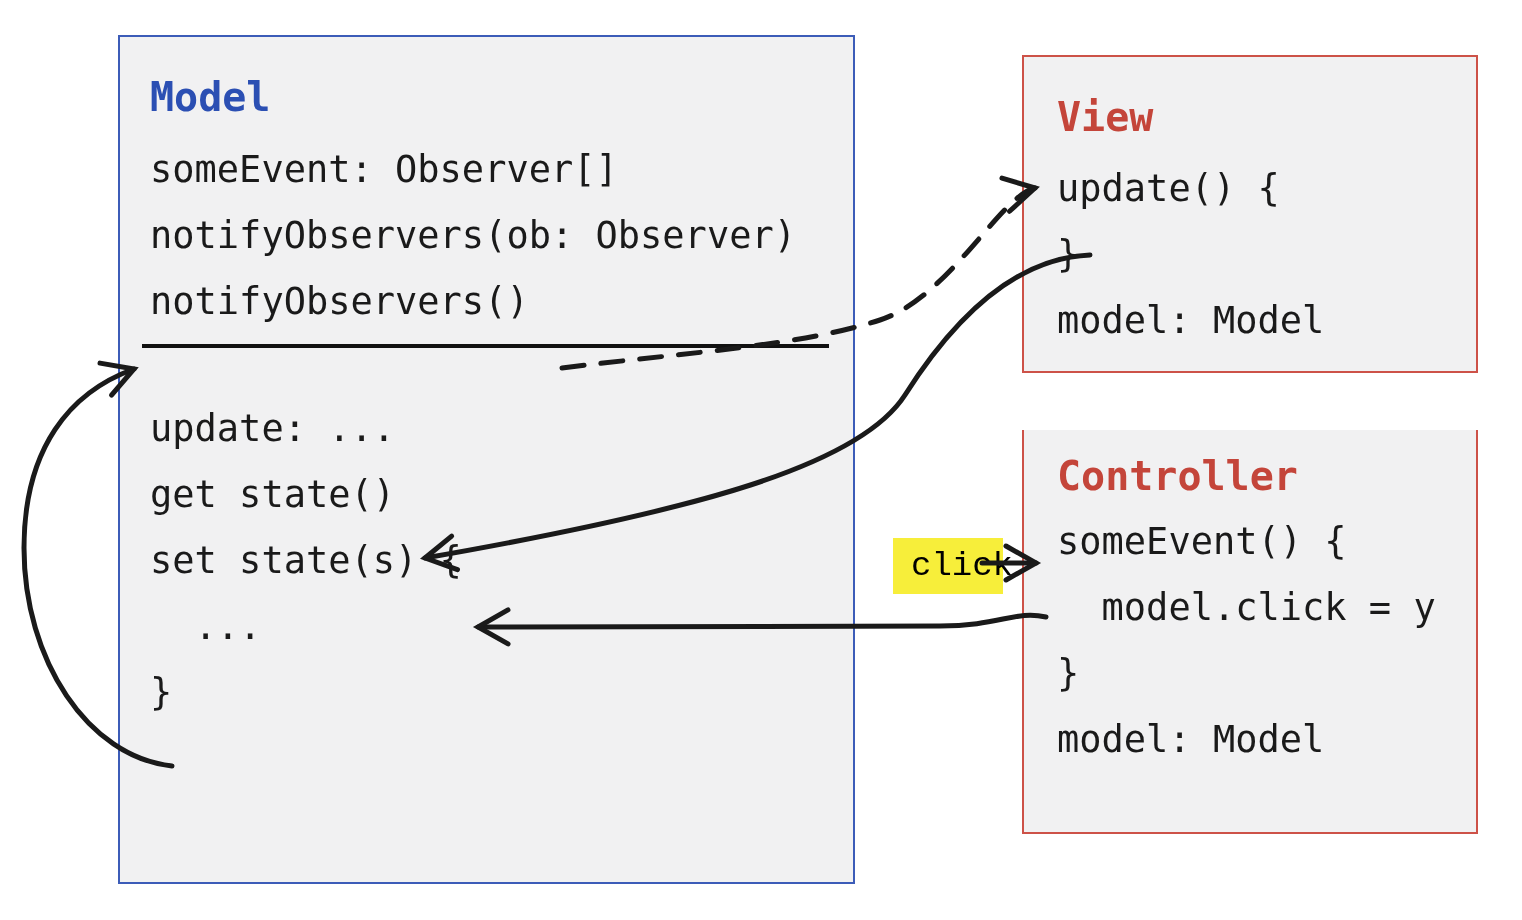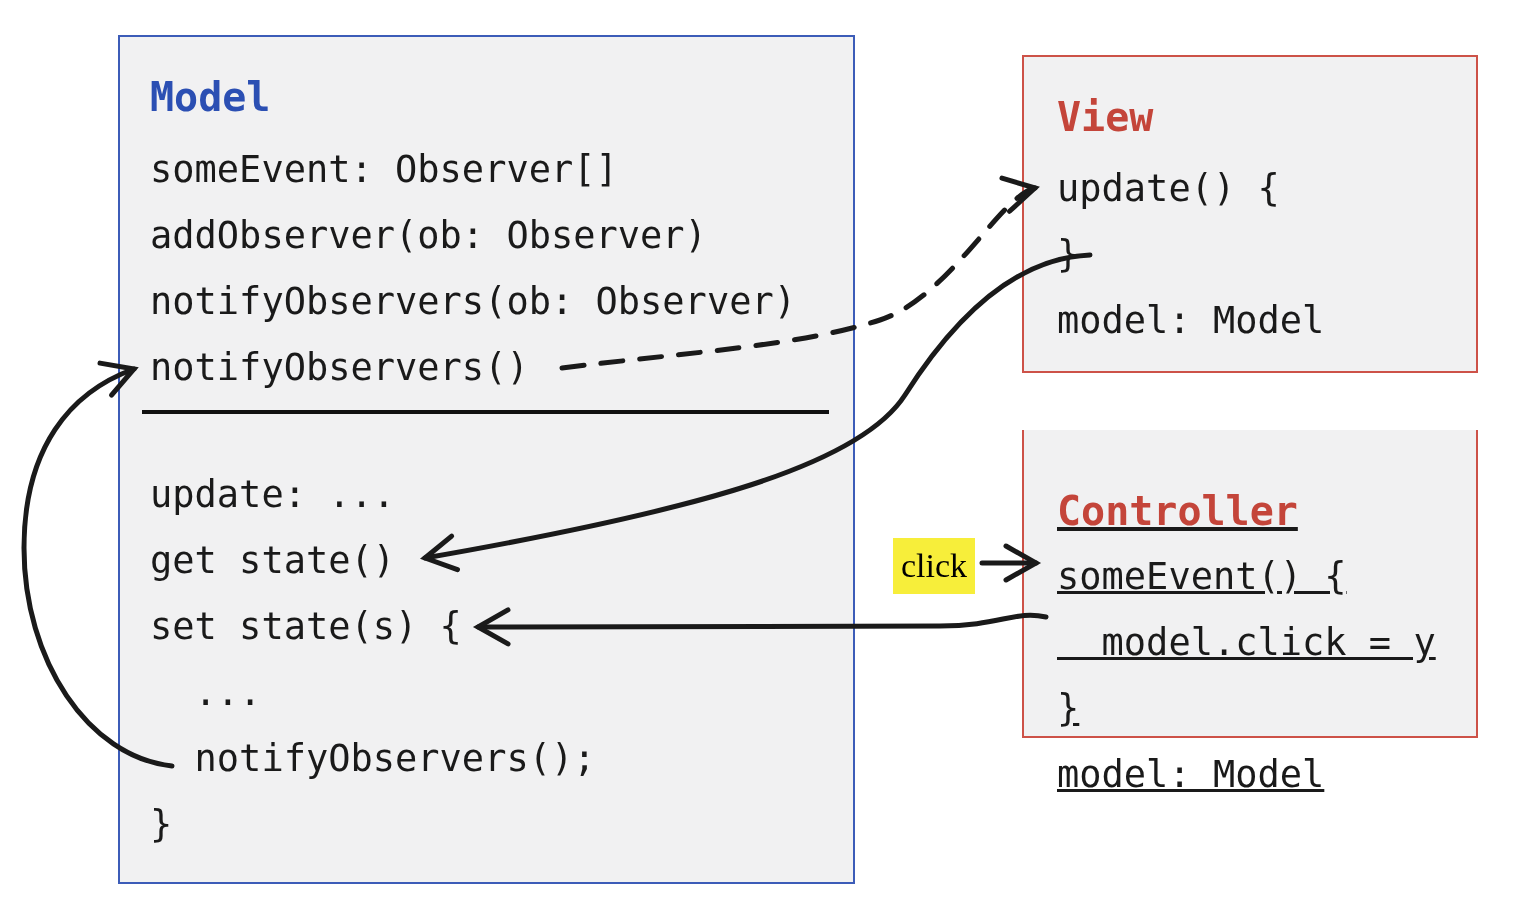--- a/index.html
+++ b/index.html
@@ -9,58 +9,56 @@
   html,body{margin:0;padding:0;}
   body{background:var(--page_bg);width:1522px;height:920px;position:relative;overflow:hidden;
        font-family:"DejaVu Sans Mono",monospace;color:var(--ink);}
   .stage{position:absolute;inset:0;}
 
   .box{position:absolute;background:var(--box_bg);box-sizing:border-box;}
   .model-box{left:118px;top:35px;width:737px;height:849px;border:2px solid var(--blue_border);
              padding:27px 0 0 30px;}
   .view-box{left:1022px;top:55px;width:456px;height:318px;border:2px solid var(--red_border);
             padding:27px 0 0 33px;}
-  .controller-box{left:1022px;top:430px;width:456px;height:308px;border:2px solid var(--red_border);
-            border-top:none;padding:48px 0 0 33px;text-decoration:underline;}
+  .controller-box{left:1022px;top:430px;width:456px;height:404px;border:2px solid var(--red_border);
+            border-top:none;padding:13px 0 0 33px;}
 
   .box-title{font-weight:bold;font-size:40px;line-height:66px;white-space:pre;}
   .model-box .box-title{color:var(--blue);margin-bottom:7px;}
   .view-box .box-title{color:var(--red);margin-bottom:6px;}
   .controller-box .box-title{color:var(--red);margin-bottom:0;}
 
   .code-line{font-size:37px;line-height:66px;white-space:pre;color:var(--ink);}
 
   .separator{height:0;border-top:4px solid #111;width:687px;margin:9px 0 48px -8px;}
 
   .click-chip{position:absolute;left:893px;top:538px;width:82px;height:56px;
               background:var(--highlight);display:flex;align-items:center;justify-content:center;
-              font-family:Liberation Serif, serif;font-size:34px;color:#000;}
+              font-family:Liberation Mono, monospace;font-size:34px;color:#000;padding-left:28px;}
 
   svg.arrows{position:absolute;inset:0;pointer-events:none;z-index:5;}
   svg.arrows path{fill:none;stroke:var(--ink);stroke-width:5;}
   .dashed{stroke-dasharray:22 17;stroke-linecap:round;}
   .solid{stroke-linecap:round;}
 </style>
 </head>
 <body>
 
 <div class="stage">
 
   <div class="box model-box">
     <div class="box-title">Model</div>
     <div class="code-line">someEvent: Observer[]</div>
-    <div class="code-line">addObserver(ob: Observer)</div>
     <div class="code-line">notifyObservers(ob: Observer)</div>
     <div class="code-line">notifyObservers()</div>
     <div class="separator"></div>
     <div class="code-line">update: ...</div>
     <div class="code-line">get state()</div>
     <div class="code-line">set state(s) {</div>
     <div class="code-line">  ...</div>
-    <div class="code-line">  notifyObservers();</div>
     <div class="code-line">}</div>
   </div>
 
   <div class="box view-box">
     <div class="box-title">View</div>
     <div class="code-line">update() {</div>
     <div class="code-line">}</div>
     <div class="code-line">model: Model</div>
   </div>
 

